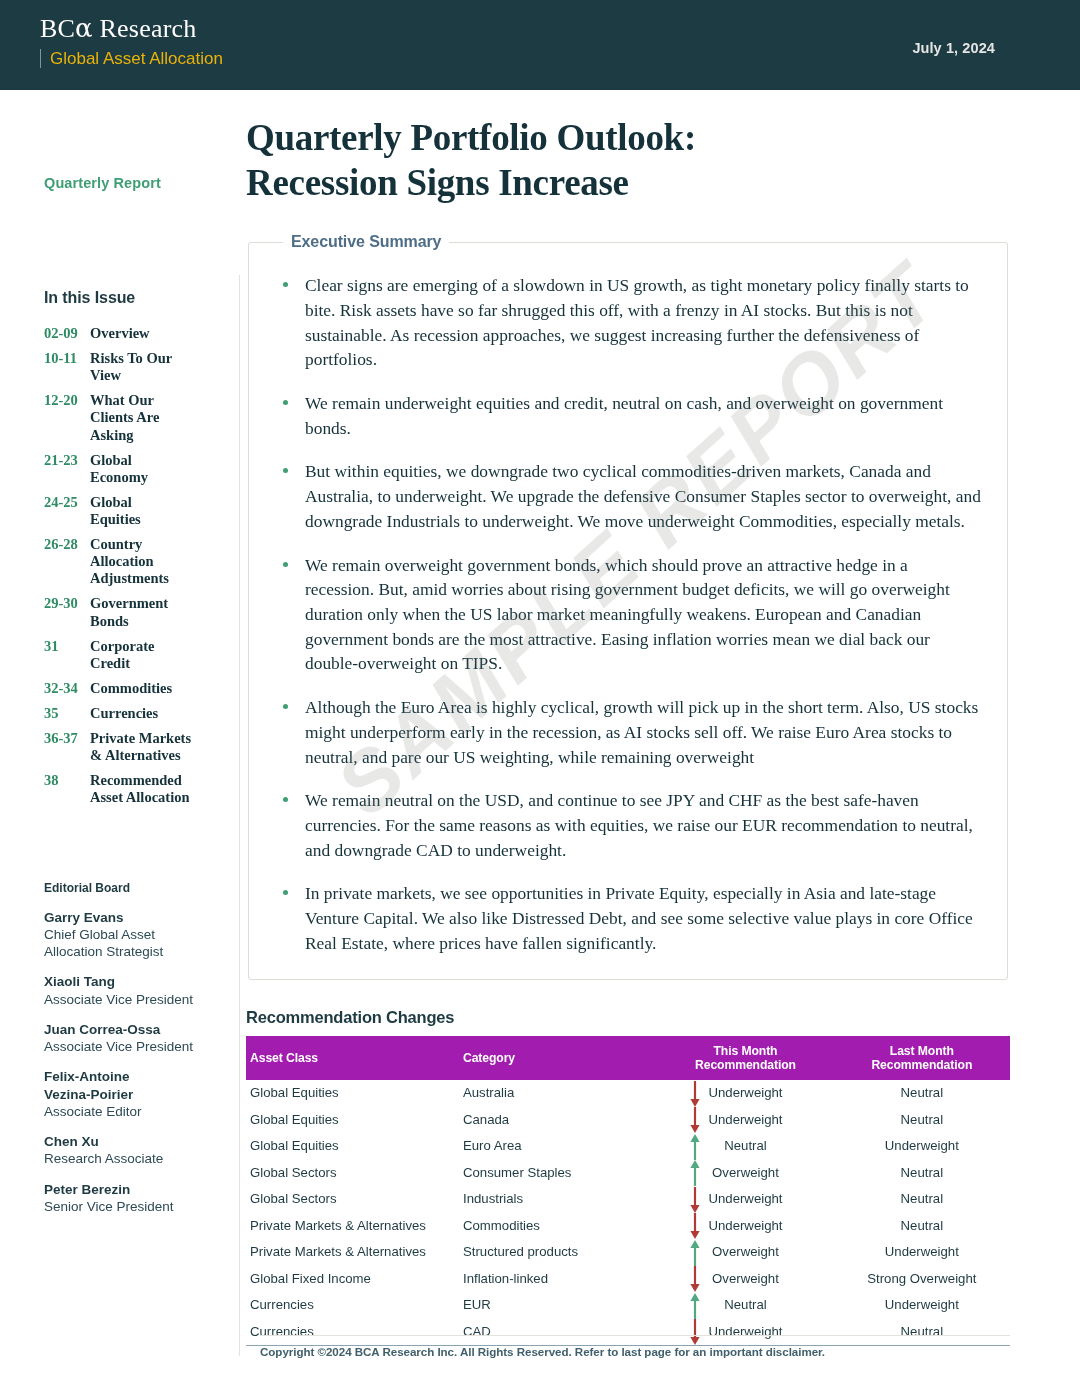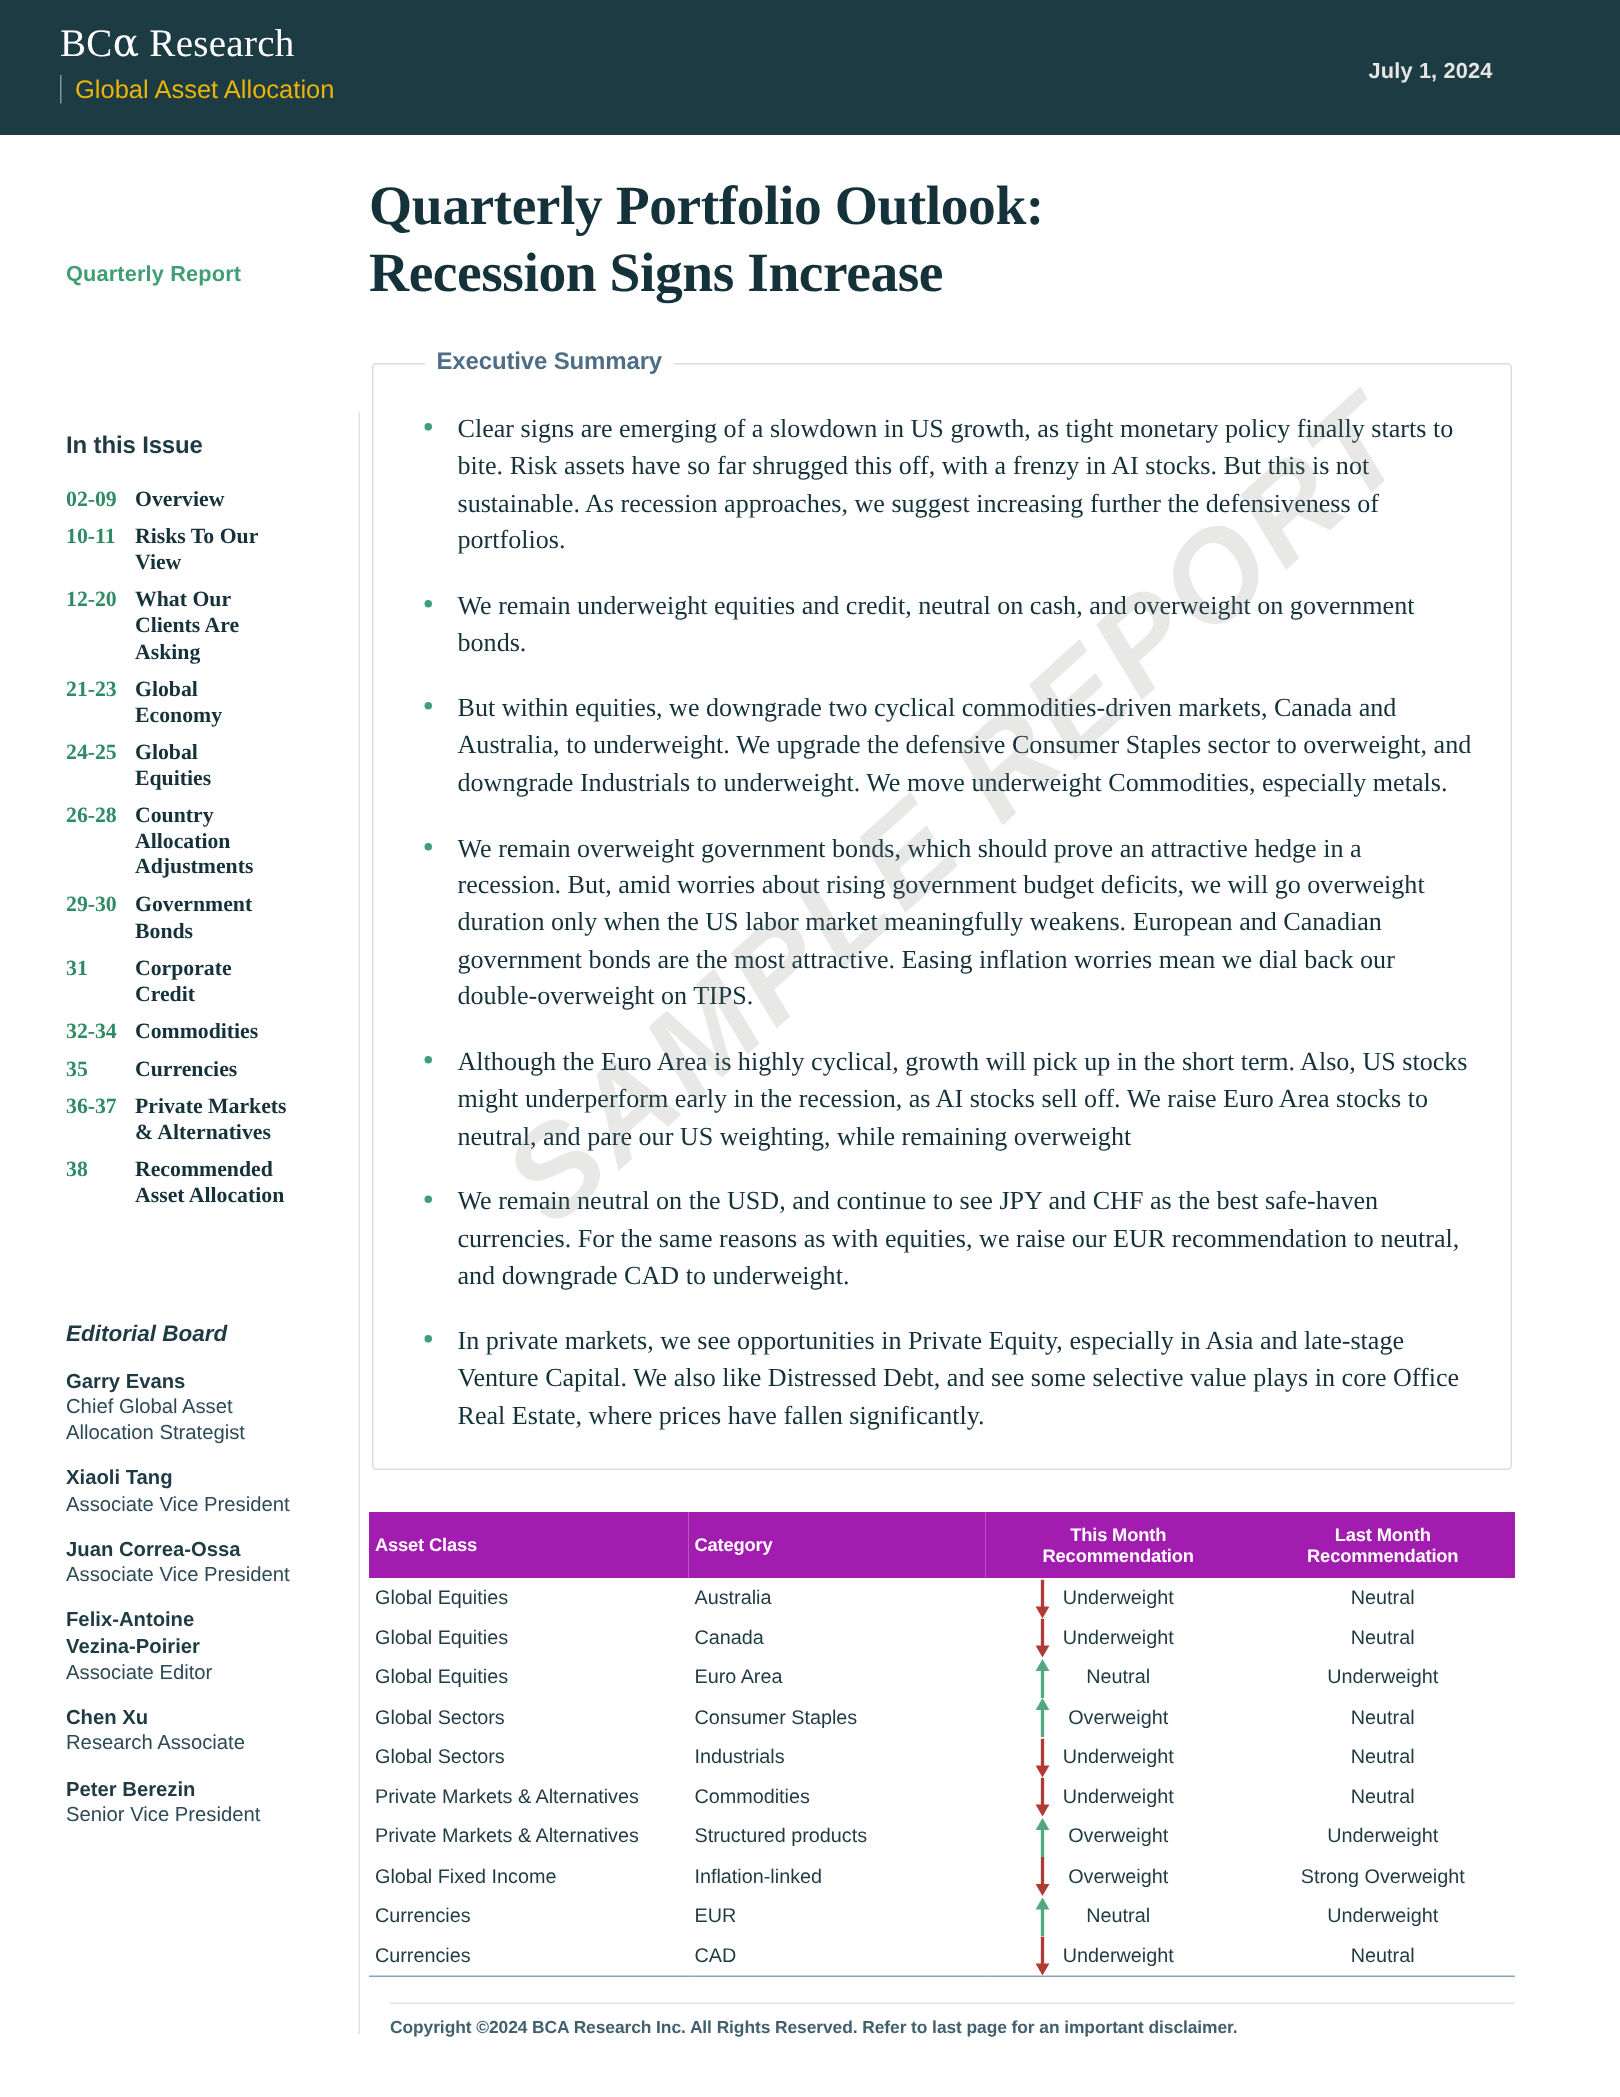--- a/index.html
+++ b/index.html
@@ -123,24 +123,23 @@
   }
   .toc-title {
     font-family: "Liberation Serif", serif;
     font-size: 14.5px;
     font-weight: bold;
     color: #15323b;
     white-space: pre-line;
   }
   .eb-heading {
     margin-top: 74px;
-    font-size: 15px;
+    font-size: 12px;
     font-weight: bold;
     color: #1e3a42;
-    font-style: italic;
   }
   .eb-list { margin-top: 14px; }
   .eb-item { margin-bottom: 13px; line-height: 1.28; }
   .eb-name {
     font-size: 13.5px;
     font-weight: bold;
     color: #1e3a42;
     white-space: pre-line;
   }
   .eb-role {
@@ -432,20 +431,21 @@
         <li>We remain underweight equities and credit, neutral on cash, and overweight on government bonds.</li>
         <li>But within equities, we downgrade two cyclical commodities-driven markets, Canada and Australia, to underweight. We upgrade the defensive Consumer Staples sector to overweight, and downgrade Industrials to underweight. We move underweight Commodities, especially metals.</li>
         <li>We remain overweight government bonds, which should prove an attractive hedge in a recession. But, amid worries about rising government budget deficits, we will go overweight duration only when the US labor market meaningfully weakens. European and Canadian government bonds are the most attractive. Easing inflation worries mean we dial back our double-overweight on TIPS.</li>
         <li>Although the Euro Area is highly cyclical, growth will pick up in the short term. Also, US stocks might underperform early in the recession, as AI stocks sell off. We raise Euro Area stocks to neutral, and pare our US weighting, while remaining overweight</li>
         <li>We remain neutral on the USD, and continue to see JPY and CHF as the best safe-haven currencies. For the same reasons as with equities, we raise our EUR recommendation to neutral, and downgrade CAD to underweight.</li>
         <li>In private markets, we see opportunities in Private Equity, especially in Asia and late-stage Venture Capital. We also like Distressed Debt, and see some selective value plays in core Office Real Estate, where prices have fallen significantly.</li>
       </ul>
     </fieldset>
 
     <div class="table-wrap">
+      <div class="table-title">Recommendation Changes</div>
       <table class="rec">
         <thead>
           <tr>
             <th class="c-asset">Asset Class</th>
             <th class="c-cat">Category</th>
             <th class="c-this"><span class="hdr-wrap" style="white-space: pre-line;">This Month
 Recommendation</span></th>
             <th class="c-last"><span class="hdr-wrap" style="white-space: pre-line;">Last Month
 Recommendation</span></th>
           </tr>

